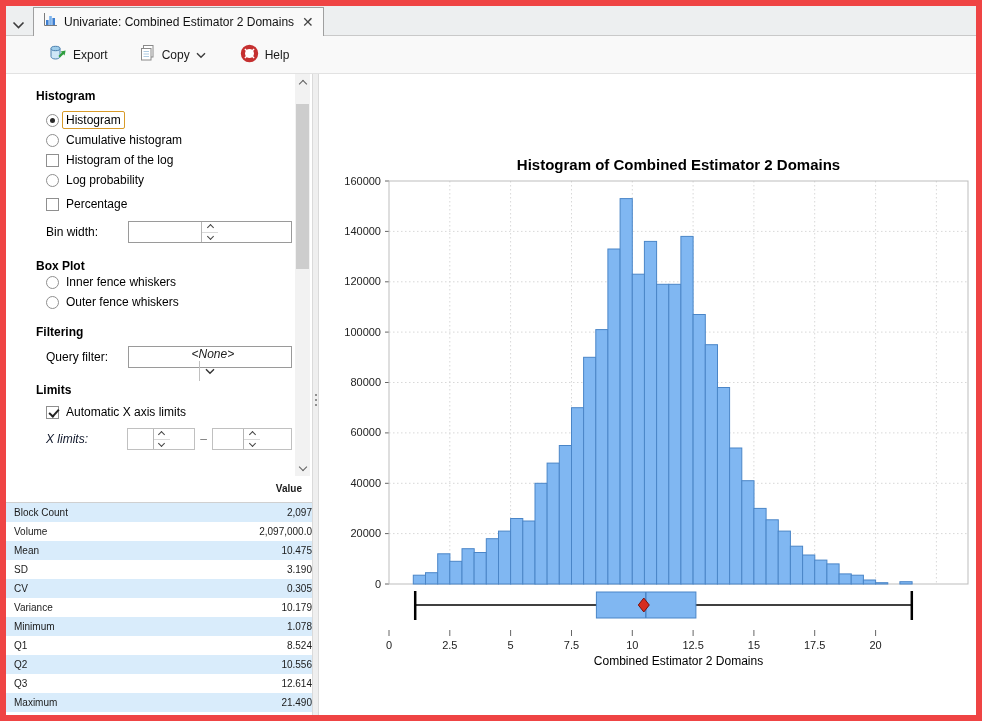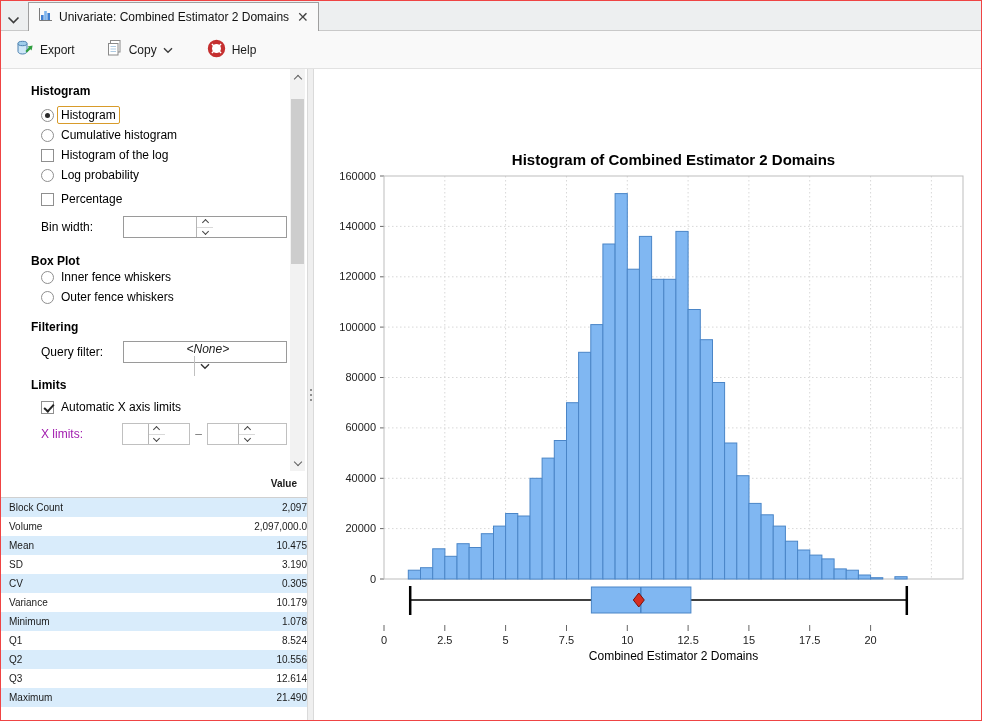--- a/index.html
+++ b/index.html
@@ -1,30 +1,30 @@
 <!DOCTYPE html>
 <html><head>
 <meta charset="utf-8">
 <style>
   html,body{margin:0;padding:0;background:#d8d8d8;}
-  .window{position:relative;width:982px;height:721px;border:1px solid #ef4444;box-sizing:border-box;
+  .window{position:relative;width:982px;height:721px;border:6px solid #ef4444;box-sizing:border-box;
           background:#fff;font-family:"Liberation Sans",sans-serif;overflow:hidden;}
 
   
   .tabbar{position:absolute;top:0;left:0;right:0;height:30px;background:#edeff0;
           border-bottom:1px solid #c9c9c9;box-sizing:border-box;z-index:2;}
   .tab-chevron{position:absolute;left:6px;top:10px;cursor:pointer;}
   .tab{position:absolute;left:27px;top:1px;height:29px;background:#f9f9f9;border:1px solid #9f9f9f;
        border-bottom:none;display:flex;align-items:center;padding:0 9px;box-sizing:border-box;z-index:3;}
   .tab-label{font-size:12px;color:#111;margin:0 8px 0 6px;white-space:nowrap;}
   .tab-close{font-size:14px;color:#444;line-height:14px;cursor:pointer;}
 
   
   .toolbar{position:absolute;top:30px;left:0;right:0;height:38px;background:#f9f9f9;
-           border-bottom:1px solid #e2e2e2;display:flex;align-items:center;box-sizing:border-box;z-index:2;}
+           border-bottom:1px solid #e2e2e2;display:flex;align-items:center;box-sizing:border-box;z-index:2;padding-left:28px;}
   .tb-btn{display:flex;align-items:center;gap:6px;padding:4px 8px;font-size:12px;color:#1a1a1a;cursor:pointer;border-radius:3px;}
   .ml6{margin-left:6px}.ml14{margin-left:14px}.ml18{margin-left:18px}
 
   
   .main{position:absolute;top:68px;left:0;right:0;bottom:0;}
   .left-pane{position:absolute;left:0;top:0;width:306px;height:100%;background:#fff;}
   .splitter{position:absolute;left:306px;top:0;width:7px;height:100%;background:#efefef;
             border-left:1px solid #dadada;border-right:1px solid #dadada;box-sizing:border-box;cursor:col-resize;}
   .grip{position:absolute;left:50%;top:320px;transform:translateX(-50%);display:flex;flex-direction:column;gap:3px;}
   .grip i{width:2px;height:2px;background:#8f8f8f;display:block;}
@@ -52,21 +52,21 @@
   .spin-value{flex:1;padding-left:6px;font-size:12px;white-space:nowrap;overflow:hidden;}
   .combo-value{flex:1;padding-left:6px;font-size:12px;font-style:italic;color:#222;}
   .spin-btns{width:16px;height:100%;border-left:1px solid #b5b5b5;display:flex;flex-direction:column;flex:none;}
   .spin-btn{flex:1;display:flex;align-items:center;justify-content:center;cursor:pointer;}
   .spin-btn.up{border-bottom:1px solid #d9d9d9;}
   .combo-btn{width:21px;height:100%;border-left:1px solid #c0c0c0;display:flex;align-items:center;justify-content:center;flex:none;cursor:pointer;}
   .chev{display:block;width:5px;height:5px;border:solid #444;border-width:0;box-sizing:border-box;}
   .chev.up{border-top-width:1.5px;border-left-width:1.5px;transform:rotate(45deg);margin-top:2px;}
   .chev.down{border-bottom-width:1.5px;border-right-width:1.5px;transform:rotate(45deg);margin-bottom:2px;}
   .range-dash{margin:0 5px;color:#777;}
-  .dim{color:#a21caf;}
+  .dim{color:#0f172a;font-style:italic;}
   .dimbox{border-color:#c0c0c0;}
   .dimbox .spin-value{color:#999;}
 
   
   .scrollbar{position:absolute;top:0;right:2px;width:15px;height:402px;background:#f2f2f2;}
   .sb-btn{position:absolute;left:0;width:15px;height:16px;display:flex;align-items:center;justify-content:center;cursor:pointer;}
   .sb-btn.up{top:0}.sb-btn.down{bottom:0}
   .sb-chev{display:block;width:6px;height:6px;border:solid #5f5f5f;border-width:0;box-sizing:border-box;}
   .sb-chev.u{border-top-width:1.6px;border-left-width:1.6px;transform:rotate(45deg);margin-top:3px;}
   .sb-chev.d{border-bottom-width:1.6px;border-right-width:1.6px;transform:rotate(45deg);margin-bottom:3px;}

